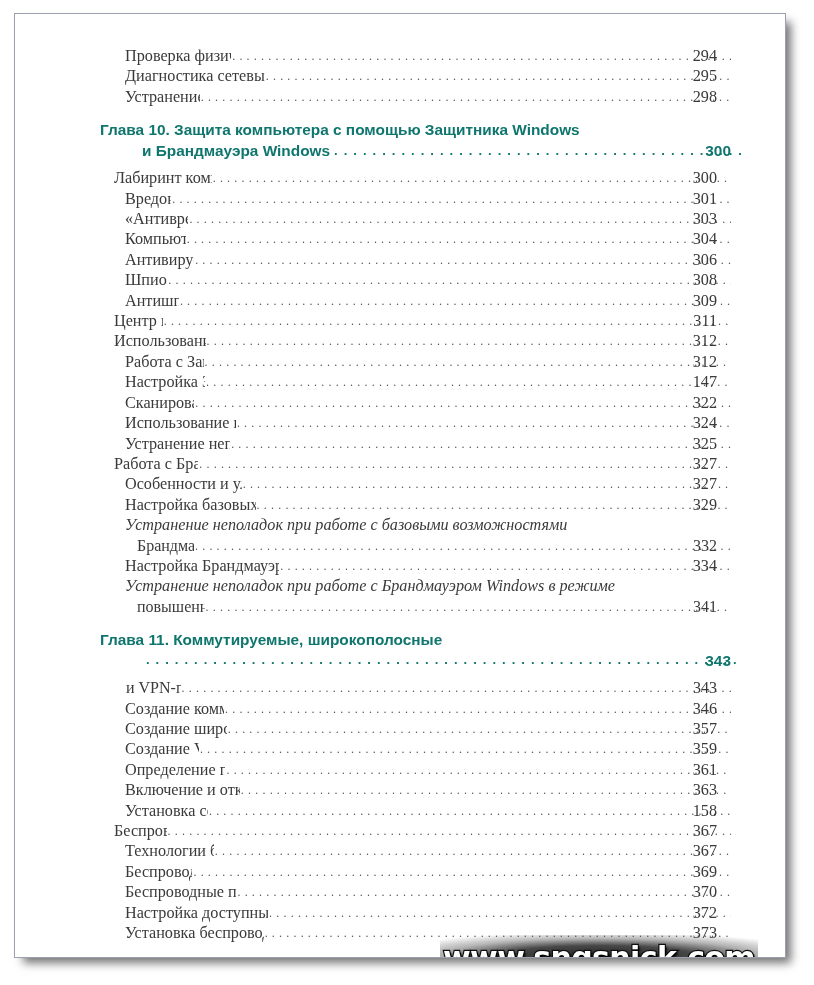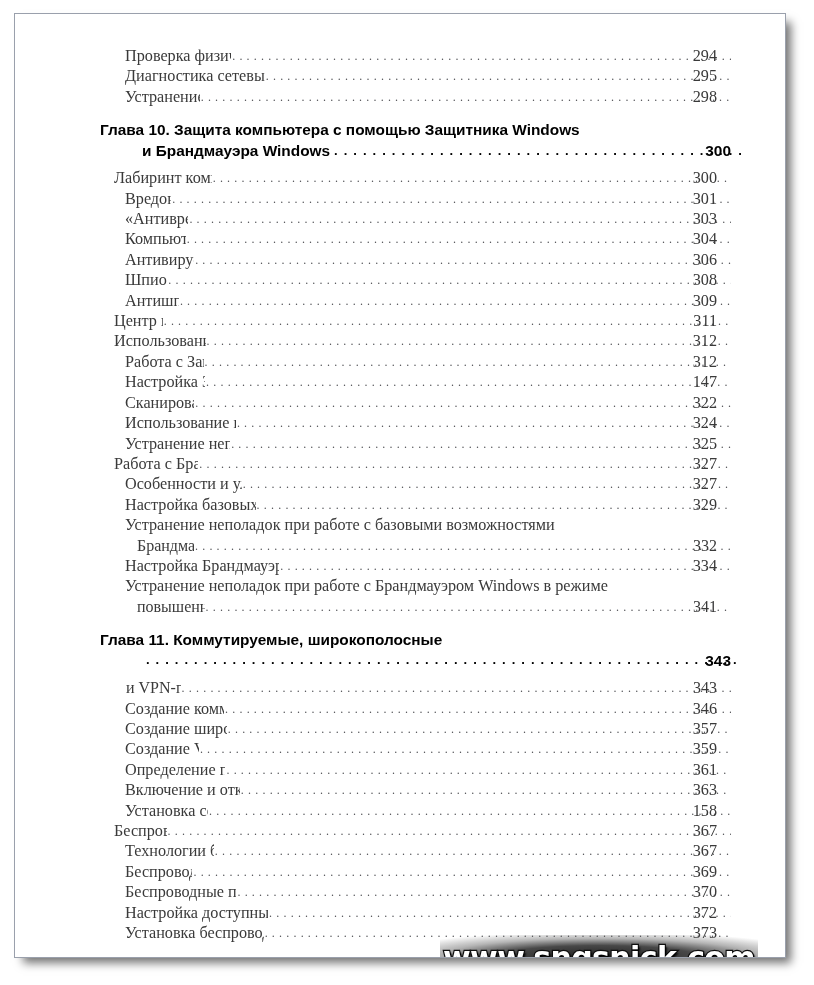--- a/index.html
+++ b/index.html
@@ -80,28 +80,29 @@
     padding-left: 110px;
   }
   .cont {               
     padding-left: 122px;
   }
   .cont1 {
     padding-left: 111px;
   }
   .nowrapline {         
     padding-right: 8px;
+    font-style: italic;
   }
 
   
   .chapter {
     font-family: "Liberation Sans", "DejaVu Sans", sans-serif;
     font-weight: bold;
     font-size: 15.4px;
-    color: #000000;
+    color: #0f766e;
     line-height: 21px;
     position: relative;
     width: 100%;
     box-sizing: border-box;
   }
   .chapter .l1 {
     padding-left: 85px;
     white-space: nowrap;
   }
   .chapter .l2 {

